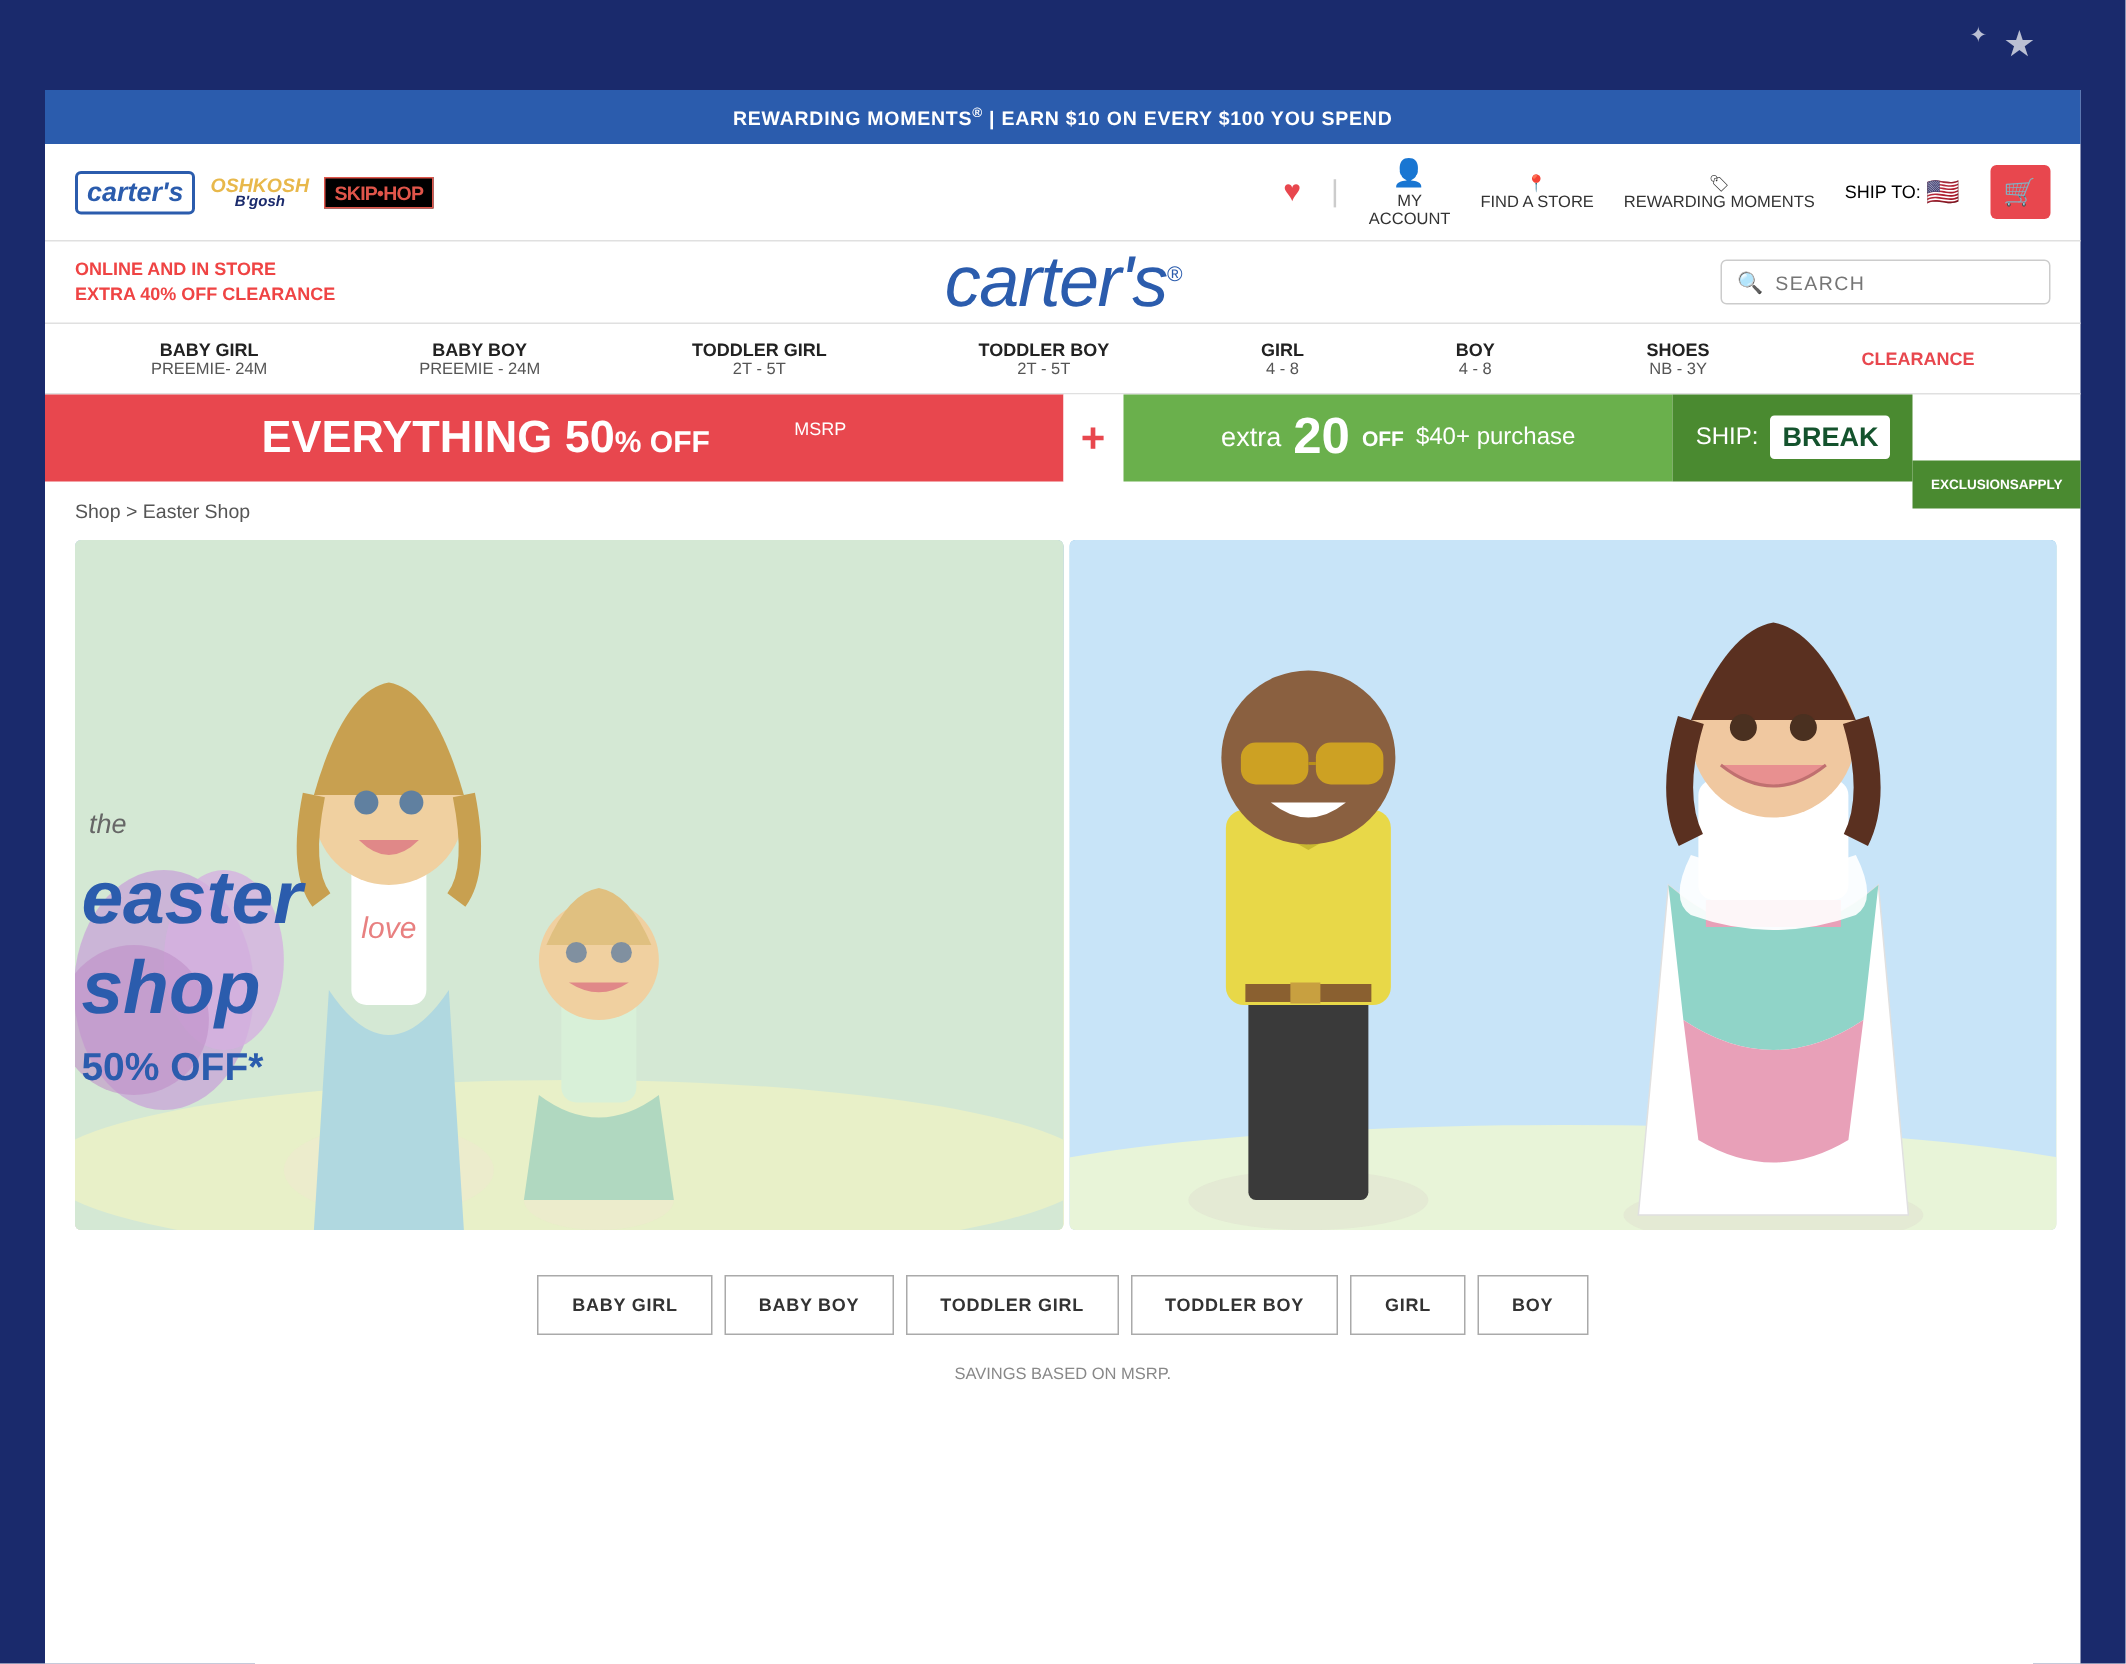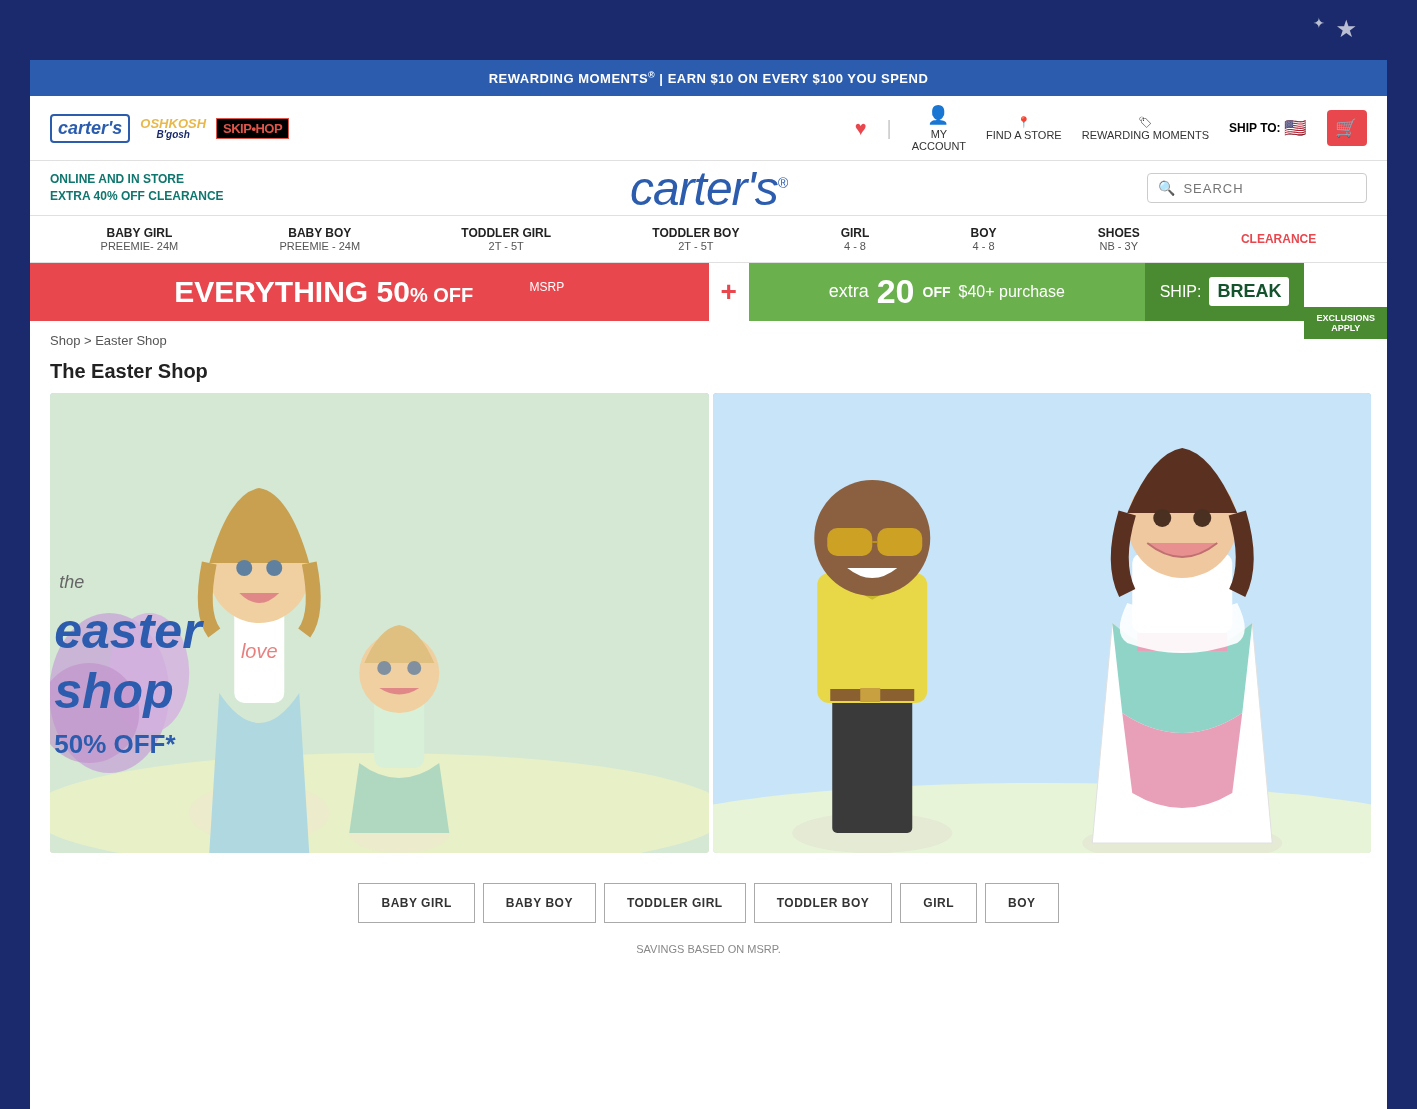--- a/index.html
+++ b/index.html
@@ -124,21 +124,20 @@
       color: #333;
       text-decoration: none;
     }
     .header-link .icon { font-size: 18px; color: #555; margin-bottom: 2px; }
 
     .ship-to {
       display: flex;
       align-items: center;
       font-size: 12px;
       gap: 4px;
-      font-weight: bold;
     }
     .flag { font-size: 18px; }
 
     .cart-btn {
       background: #e8474e;
       color: white;
       border: none;
       border-radius: 4px;
       width: 40px;
       height: 36px;
@@ -151,21 +150,21 @@
 
     
     .logo-area {
       display: flex;
       align-items: center;
       padding: 10px 20px;
       position: relative;
     }
 
     .promo-left {
-      color: #0f766e;
+      color: #ef4444;
       font-size: 12px;
       font-weight: bold;
       line-height: 1.4;
       flex: 0 0 200px;
     }
 
     .carters-main-logo {
       position: absolute;
       left: 50%;
       transform: translateX(-50%);
@@ -315,21 +314,21 @@
       color: #14532d;
       font-size: 18px;
       font-weight: 900;
       padding: 4px 8px;
       border-radius: 3px;
     }
 
     .banner-exclusions {
       background: #4a8a30;
       display: flex;
-      flex-direction: column;
+      flex-direction: row;
       align-items: center;
       justify-content: center;
       padding: 16px 12px;
       font-size: 9px;
       color: white;
       font-weight: bold;
       text-transform: uppercase;
       flex: 0 0 auto;
       margin-top: 44px;
     }
@@ -545,21 +544,20 @@
     <div class="banner-exclusions">
       <span>EXCLUSIONS</span>
       <span>APPLY</span>
     </div>
   </div>
 
   <div class="breadcrumb">
     <a href="#">Shop</a><span> &gt; </span><span>Easter Shop</span>
   </div>
 
-  <div class="page-title">The Easter Shop</div>
 
   <div class="hero-container">
 
     <div class="hero-left">
       <div class="scene-left">
         
         <svg width="100%" height="100%" viewBox="0 0 700 460" preserveAspectRatio="xMidYMid slice">
 
           <rect x="0" y="0" width="700" height="460" fill="#d4e8d4"></rect>
 

